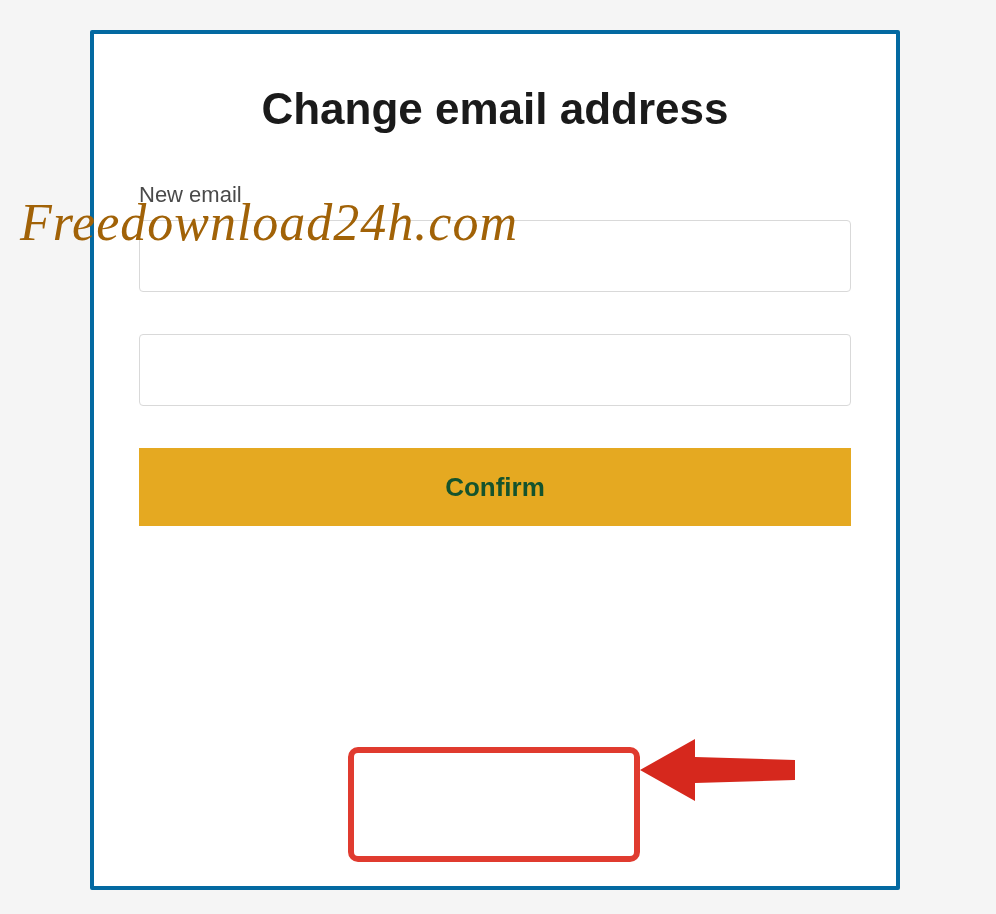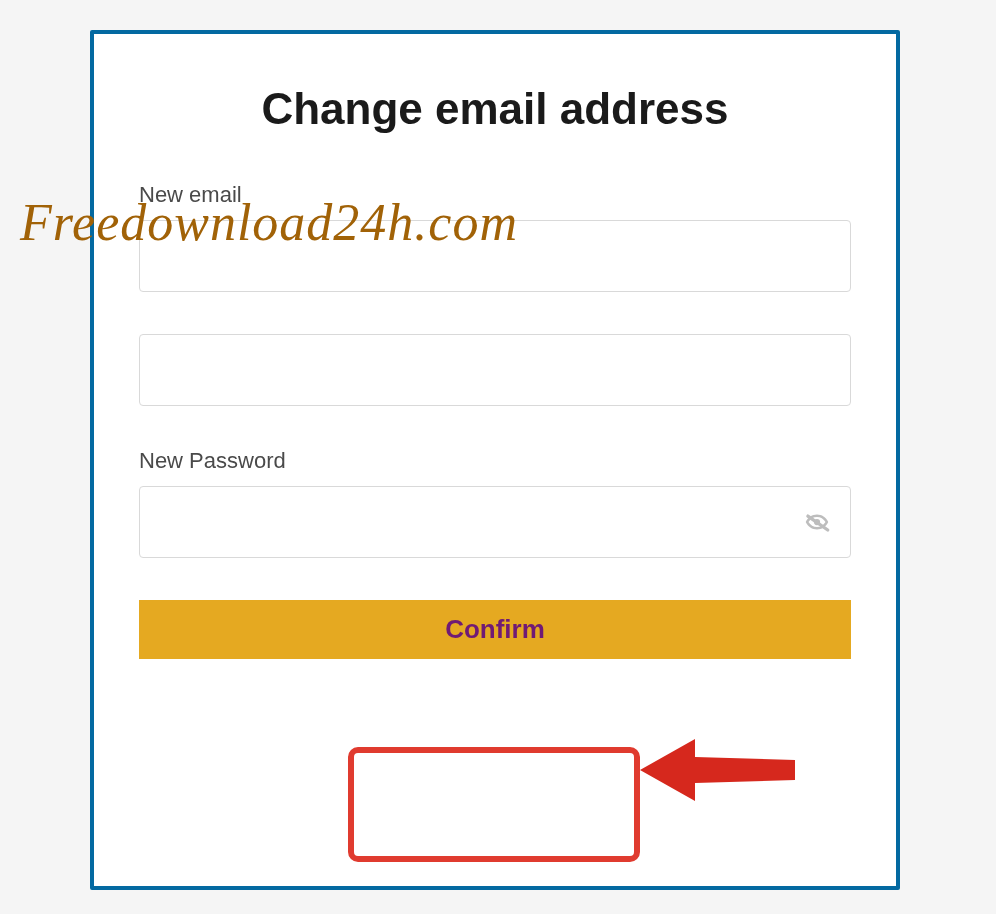--- a/index.html
+++ b/index.html
@@ -57,27 +57,27 @@
       height: 32px;
       display: flex;
       align-items: center;
       justify-content: center;
       cursor: pointer;
       color: #bdbdbd;
     }
     .confirm-btn {
       display: block;
       width: 100%;
-      height: 59px;
+      height: 78px;
       margin-top: 20px;
       background: #e5a921;
       border: none;
       font-size: 26px;
       font-weight: 700;
-      color: #701a75;
+      color: #14532d;
       cursor: pointer;
       text-align: center;
     }
     .highlight-box {
       position: absolute;
       border: 6px solid #e03b2f;
       border-radius: 10px;
       pointer-events: none;
     }
     .arrow-annotation {
@@ -106,32 +106,20 @@
 
   <div class="field-group">
     <label class="field-label">New email</label>
     <input type="text" class="text-input" value="" style="">
   </div>
 
   <div class="field-group">
     <input type="text" class="text-input" value="" style="">
   </div>
 
-  <div class="field-group">
-    <label class="field-label">New Password</label>
-    <div class="password-wrap">
-      <input type="password" class="text-input" value="" style="">
-      <span class="eye-toggle">
-        <svg viewBox="0 0 24 24" width="30" height="30" fill="currentColor">
-          <path d="M12 6c3.8 0 7.2 2.2 9 6-1.8 3.8-5.2 6-9 6s-7.2-2.2-9-6c1.8-3.8 5.2-6 9-6zm0 2c-2.8 0-5.3 1.5-6.8 4 1.5 2.5 4 4 6.8 4s5.3-1.5 6.8-4c-1.5-2.5-4-4-6.8-4zm0 1.5a2.5 2.5 0 110 5 2.5 2.5 0 010-5z"></path>
-          <rect x="2" y="11" width="22" height="2.6" rx="1.3" transform="rotate(35 12 12)"></rect>
-        </svg>
-      </span>
-    </div>
-  </div>
 
   <button class="confirm-btn">Confirm</button>
 
 </div>
 
 <div class="highlight-box" style="left:348px; top:747px; width:292px; height:115px;"></div>
 
 <svg class="arrow-annotation" style="left:640px; top:725px;" width="160" height="90" viewBox="0 0 160 90">
   <polygon points="0,45 55,14 55,32 155,35 155,55 55,58 55,76" fill="#d6281d"></polygon>
 </svg>

